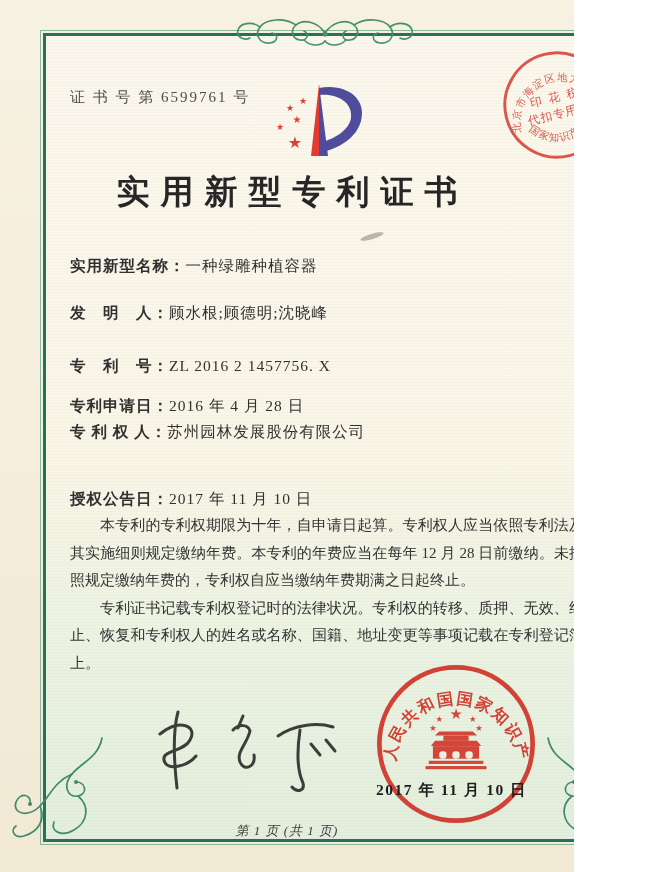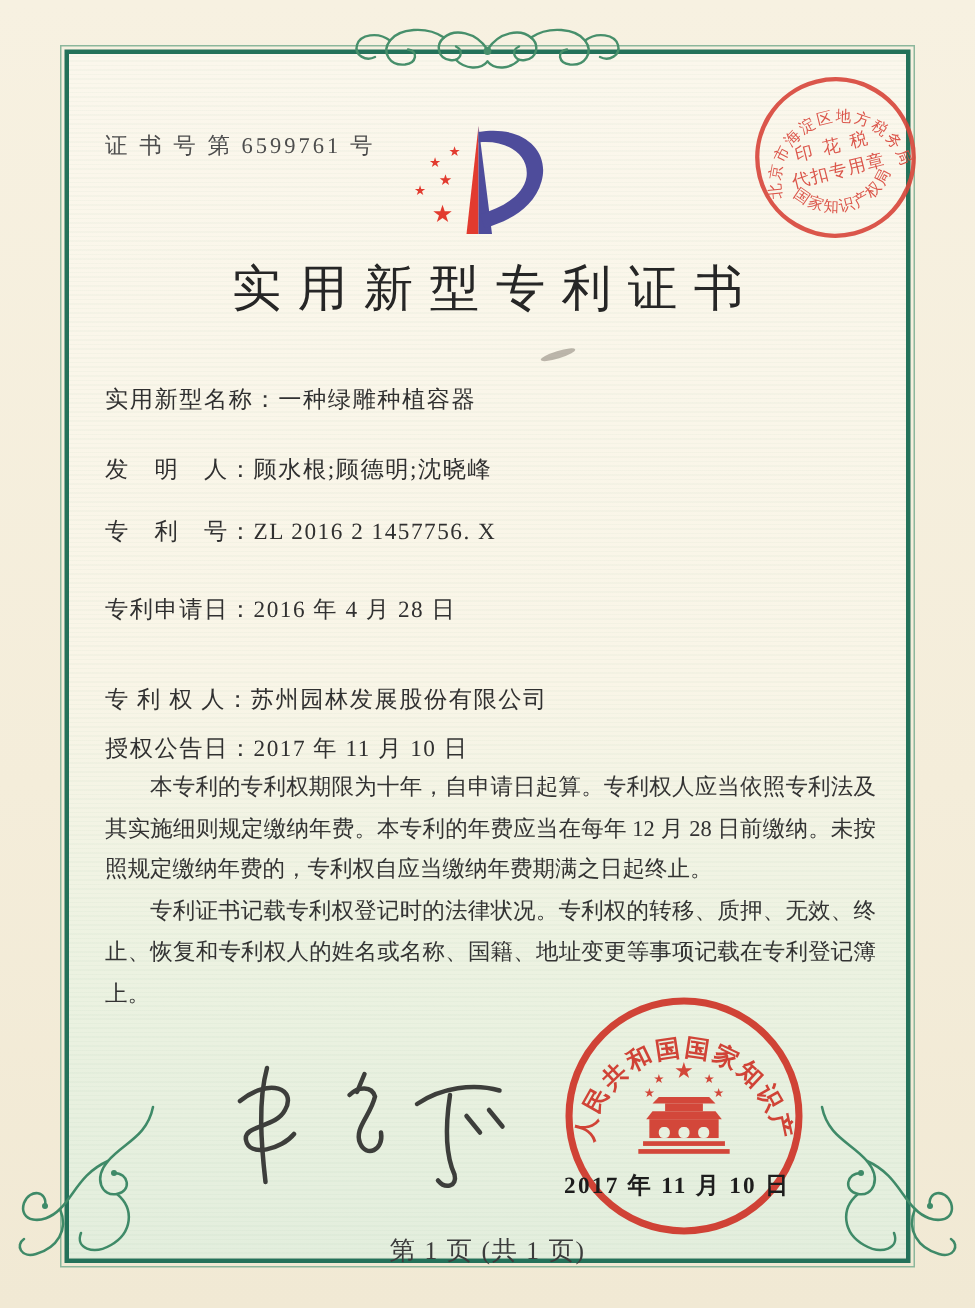--- a/index.html
+++ b/index.html
@@ -1,17 +1,17 @@
 <!DOCTYPE html>
 <html><head>
 <meta charset="utf-8">
 <style>
   html,body{margin:0;padding:0;}
   .page{
-    position:relative; width:650px; height:872px; overflow:hidden;
+    position:relative; width:574px; height:872px; overflow:hidden;
     background:linear-gradient(180deg,#f7f1e1 0%,#f4edda 60%,#f1e9d4 100%);
     font-family:"Liberation Serif","DejaVu Serif",serif;
     color:#333;
   }
   
   .frame{
     position:absolute; left:40px; top:30px; width:570px; height:815px;
     border:1px solid #8cb79c; padding:2px; box-sizing:border-box;
   }
   .frame-inner{
@@ -20,45 +20,45 @@
     background:
       repeating-linear-gradient(0deg, rgba(130,175,145,0.05) 0 1px, transparent 1px 3px),
       linear-gradient(180deg,#fbf7ec 0%,#f9f5e7 52%,#ecf2e1 76%,#e3eedd 100%);
   }
   .cert-no{
     position:absolute; left:70px; top:88px;
     font-size:15px; letter-spacing:2px; color:#4d4d4d; white-space:pre;
   }
   .title{
     position:absolute; left:0; top:170px; width:100%; margin:0;
-    text-align:center; font-size:33px; font-weight:400; letter-spacing:11px;
+    text-align:center; font-size:33px; font-weight:700; letter-spacing:11px;
     color:#262626; text-indent:11px;
   }
   .fields{position:absolute; left:70px; top:0; width:520px;}
   .field{position:absolute; left:0; font-size:15.5px; white-space:pre; color:#303030;}
-  .field .lbl{font-weight:400; letter-spacing:1px;}
+  .field .lbl{font-weight:700; letter-spacing:1px;}
   .field .val{letter-spacing:1px;}
-  .f0{top:256px}.f1{top:303px}.f2{top:344px}.f3{top:396px}.f4{top:456px}.f5{top:489px}
+  .f0{top:256px}.f1{top:303px}.f2{top:356px}.f3{top:396px}.f4{top:422px}.f5{top:489px}
   .body-text{
     position:absolute; left:70px; top:512px; width:514px;
     font-size:15px; line-height:27.5px; text-align:justify; color:#333;
   }
   .body-text p{margin:0; text-indent:2em;}
   .signer{position:absolute; left:85px; top:730px; font-size:15.5px; letter-spacing:2px; color:#222; line-height:32px;}
   .signature{position:absolute; left:140px; top:700px;}
   .seal{position:absolute; left:372px; top:660px; opacity:.93;}
   .seal-date{
     position:absolute; left:376px; top:780px; z-index:5;
     font-size:15.5px; font-weight:600; letter-spacing:1.5px; color:#1d1d1d; white-space:pre;
   }
   .tax-stamp{position:absolute; left:498px; top:46px; transform:rotate(-14deg); opacity:.9;}
   .logo{position:absolute; left:268px; top:80px;}
   .footer-page{
     position:absolute; left:0; top:822px; width:100%;
-    text-align:center; font-size:17px; letter-spacing:1px; color:#3c3c3c; white-space:pre;
+    text-align:center; font-size:13px; letter-spacing:1px; color:#3c3c3c; white-space:pre;font-style:italic;
   }
   .ornament-top{position:absolute; left:200px; top:13px;}
   .flourish{position:absolute; z-index:2;}
   .flourish.left{left:10px; top:736px;}
   .flourish.right{left:545px; top:736px; transform:scaleX(-1);}
   .smudge{
     position:absolute; left:360px; top:234px; width:24px; height:5px;
     background:rgba(95,85,75,.40); border-radius:50%; transform:rotate(-17deg); z-index:3;
   }
   .content{position:absolute; inset:0; z-index:3;}

